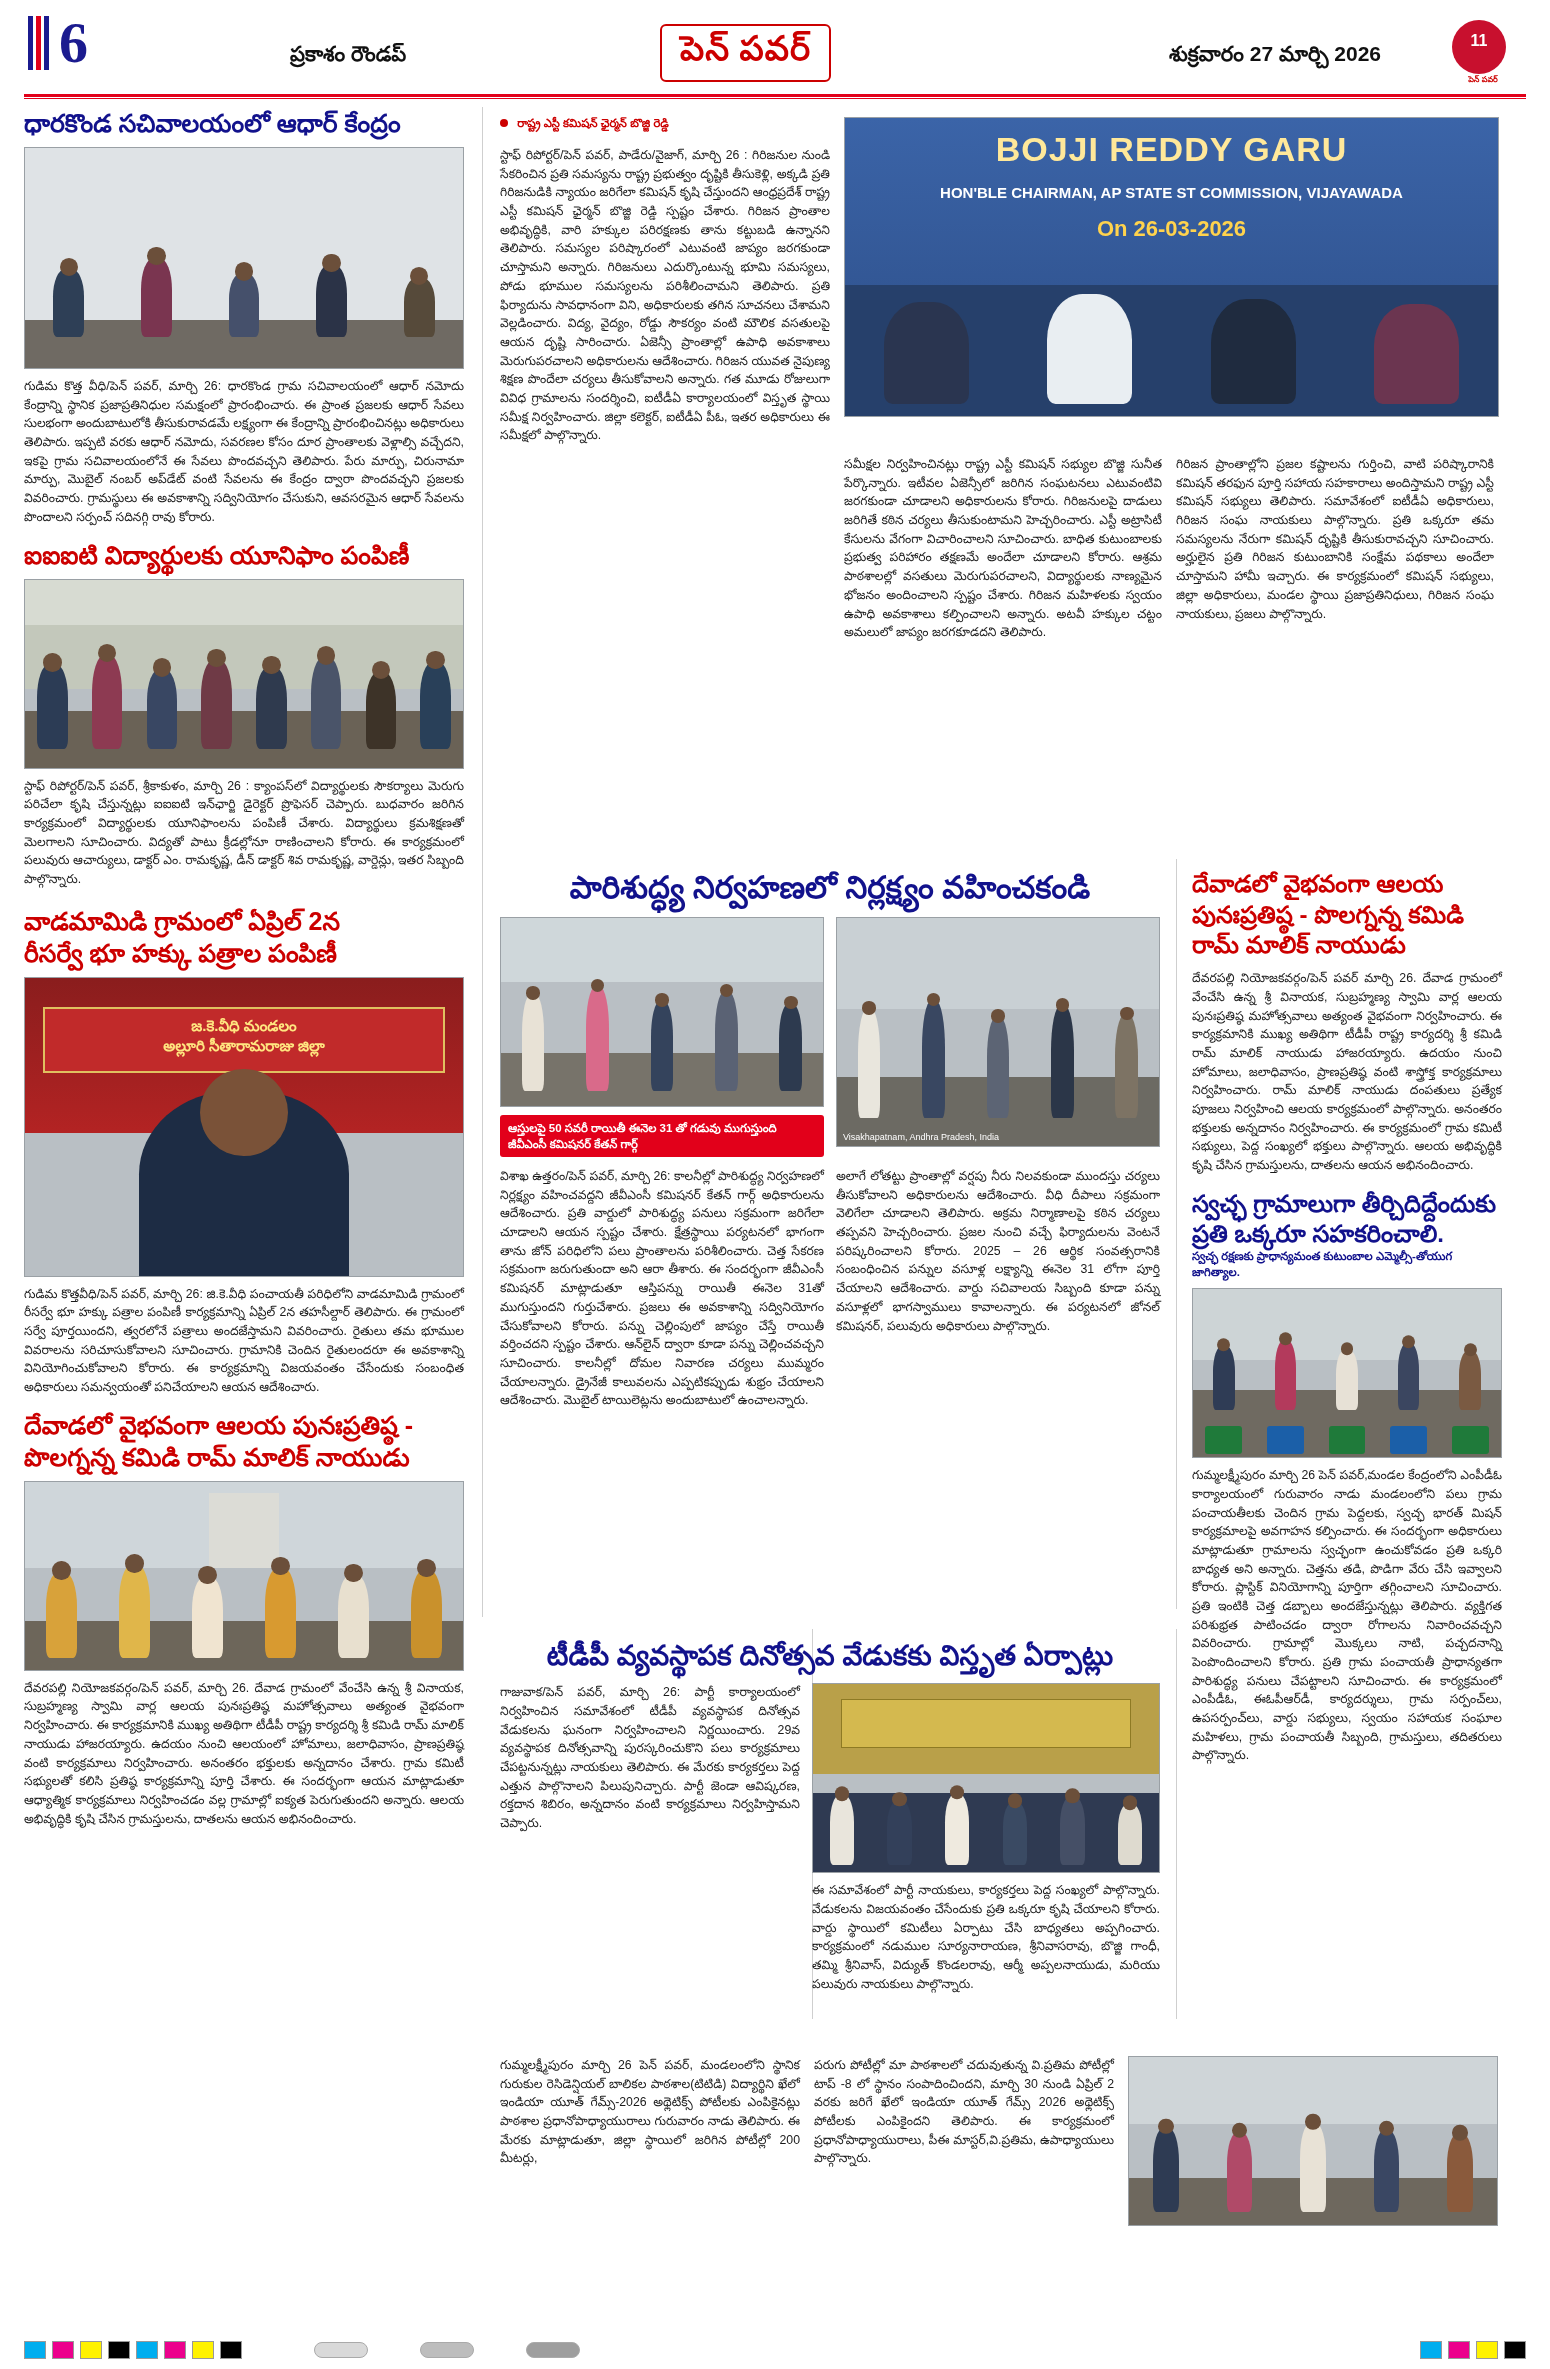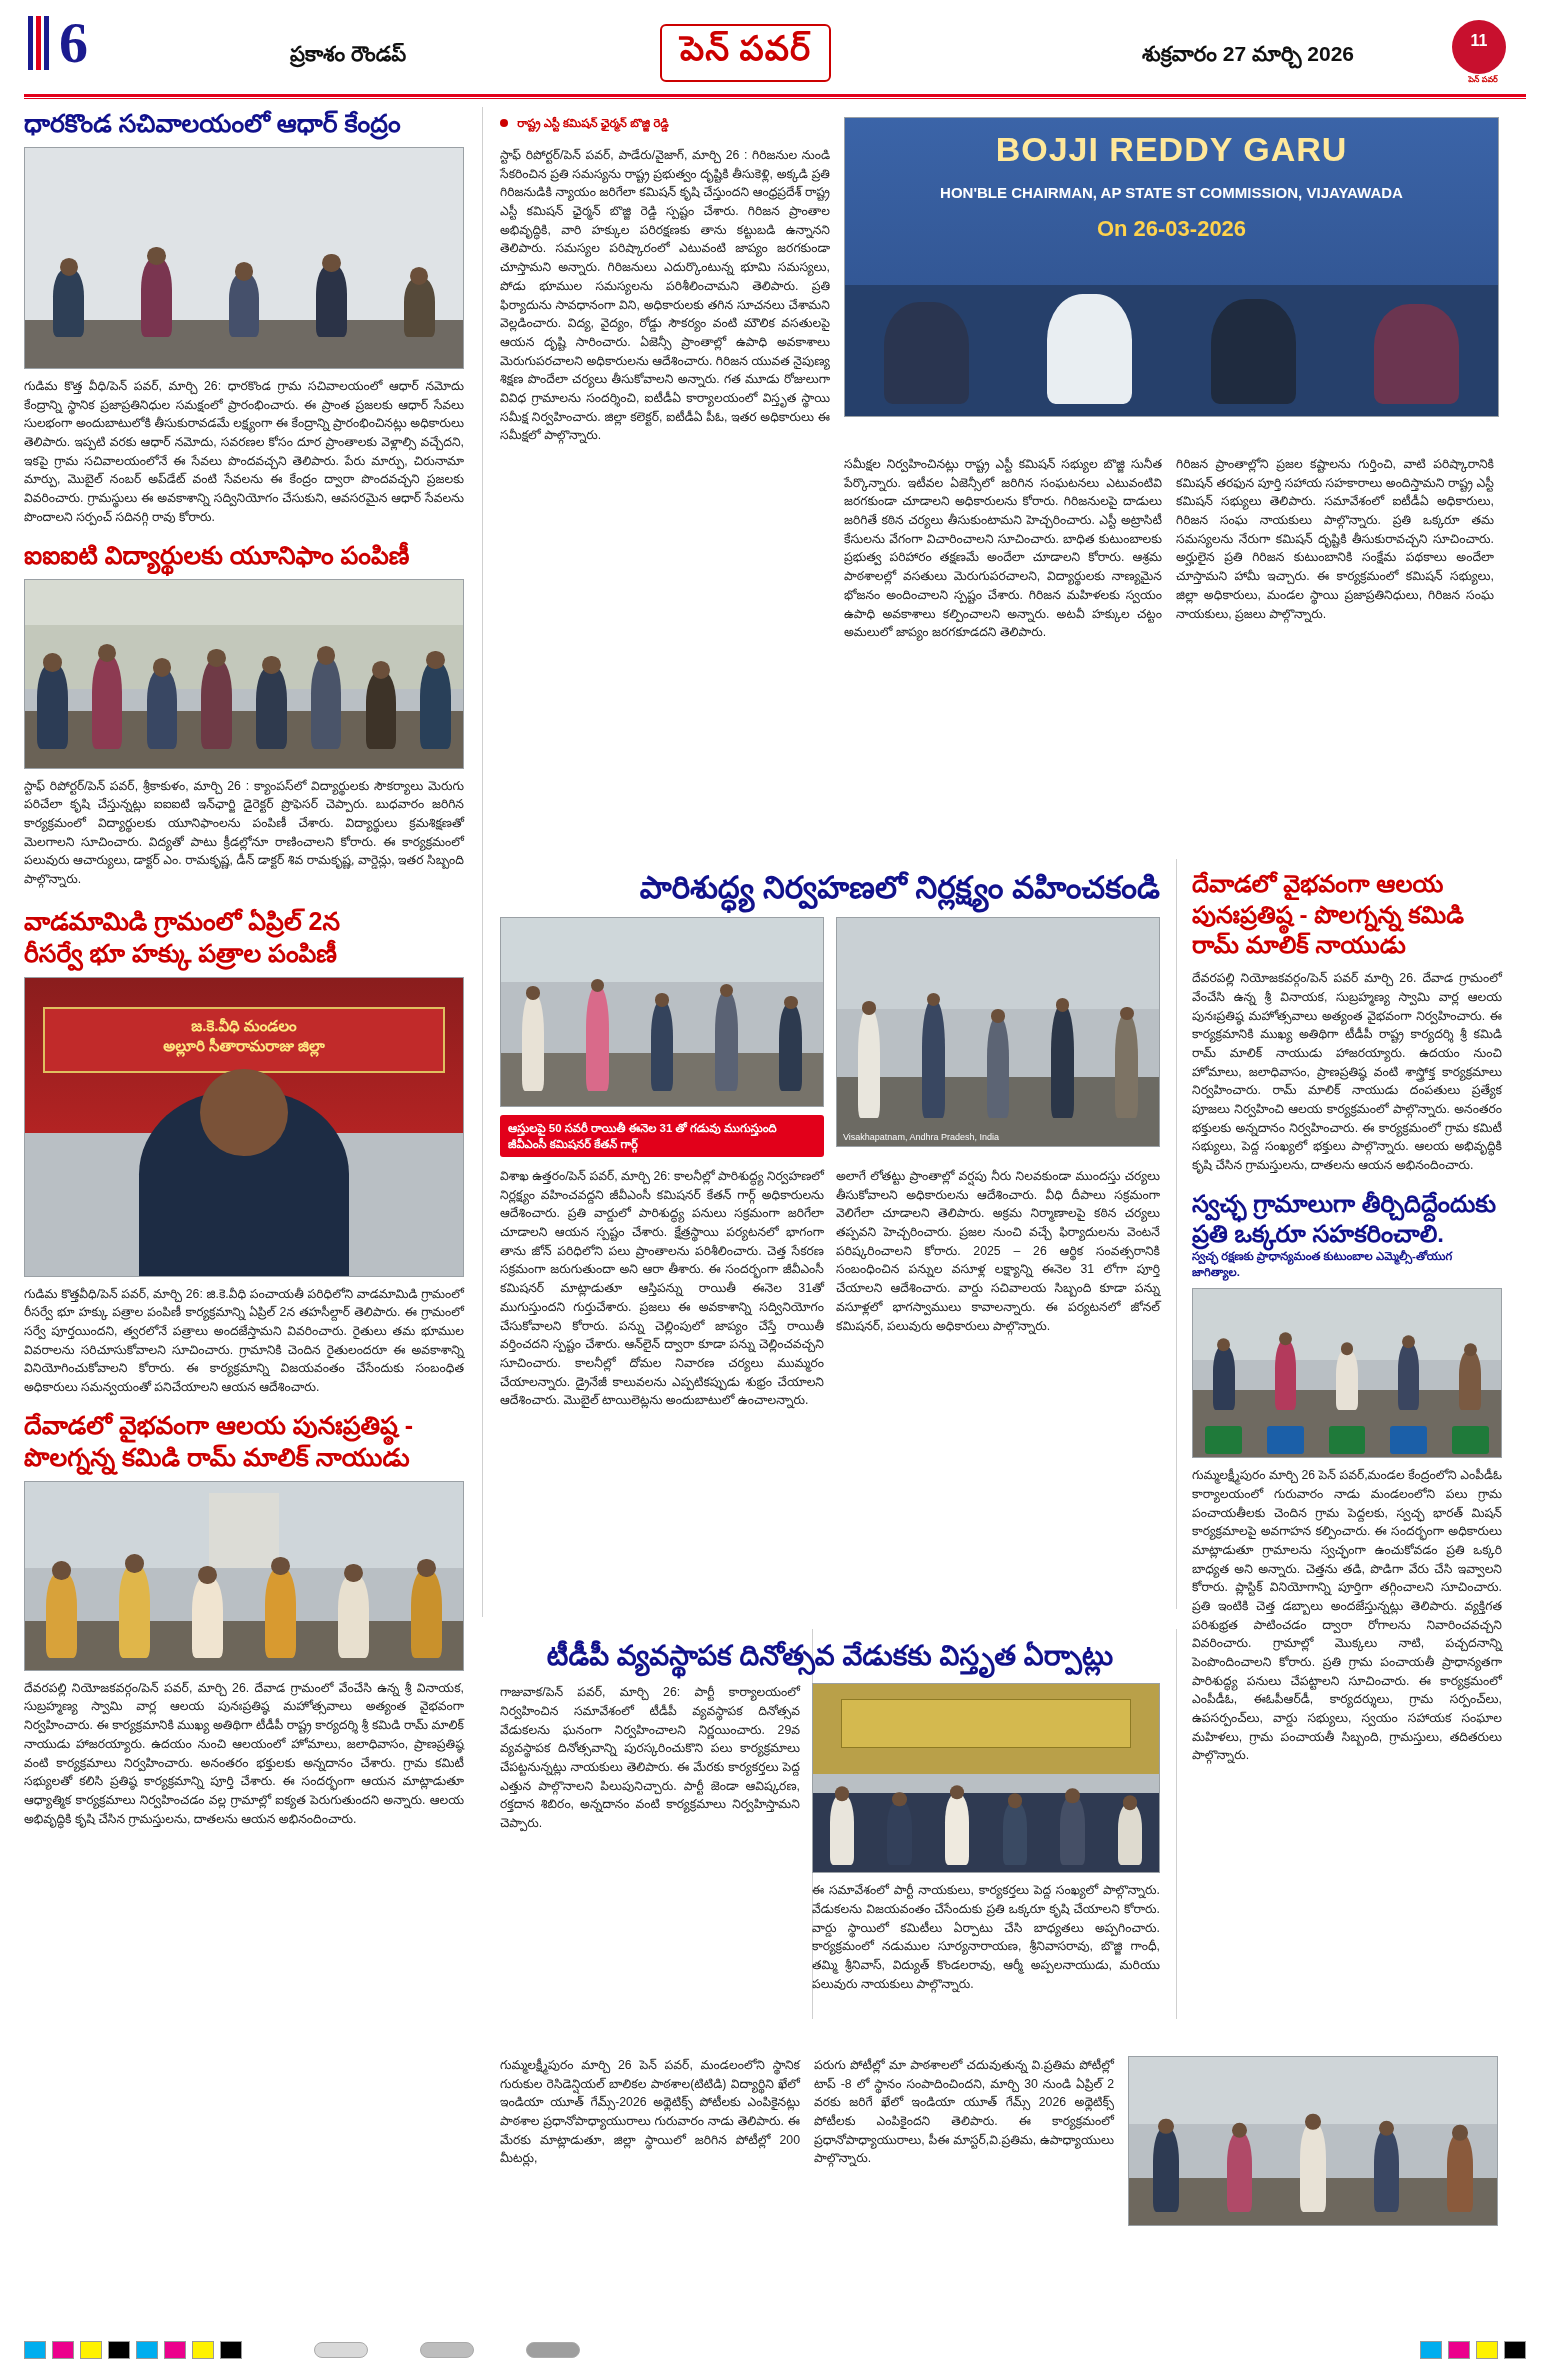--- a/index.html
+++ b/index.html
@@ -22,21 +22,21 @@
   .mh-bars i:nth-child(2){ background:#e2001a; }
   .mh-bars i:nth-child(3){ background:#1b1b8f; }
   .mh-pageno { font-size:58px; font-weight:bold; color:#1b1b8f; line-height:54px; font-family:"Liberation Serif", serif; }
   .mh-district { position:absolute; left:290px; top:42px; font-size:21px; font-weight:bold; color:#111; }
   .mh-logo { position:absolute; left:660px; top:24px; }
   .mh-logo .pill {
     border:2px solid #c00; border-radius:6px; padding:4px 18px;
     font-size:34px; font-weight:bold; color:#c00; letter-spacing:1px;
     font-family:"Liberation Serif", serif;
   }
-  .mh-date { position:absolute; right:196px; top:42px; font-size:21px; font-weight:bold; }
+  .mh-date { position:absolute; right:169px; top:42px; font-size:21px; font-weight:bold; }
   .mh-badge { position:absolute; right:36px; top:20px; width:62px; height:62px; }
   .mh-badge .circ { width:54px; height:54px; border-radius:50%; background:#c8102e; position:relative; }
   .mh-badge .circ::after { content:"11"; position:absolute; left:0; right:0; top:12px; text-align:center; color:#fff; font-size:16px; font-weight:bold; }
   .mh-badge .cap { font-size:8px; text-align:center; color:#c00; font-weight:bold; margin-top:1px; }
 
   .rule-top { border-top:3px solid #e2001a; border-bottom:1px solid #e2001a; height:5px; margin:2px 24px 0 24px; }
 
   
   .content { position:relative; padding:10px 24px 0 24px; }
   .col { position:absolute; }
@@ -206,21 +206,21 @@
       </div>
 
       <div style="display:flex; gap:14px; margin-top:10px;">
         <div style="width:330px;"></div>
         <div style="width:318px;" class="body-text">సమీక్షల నిర్వహించినట్లు రాష్ట్ర ఎస్టీ కమిషన్ సభ్యుల బొజ్జి సునీత పేర్కొన్నారు. ఇటీవల ఏజెన్సీలో జరిగిన సంఘటనలు ఎటువంటివి జరగకుండా చూడాలని అధికారులను కోరారు. గిరిజనులపై దాడులు జరిగితే కఠిన చర్యలు తీసుకుంటామని హెచ్చరించారు. ఎస్టీ అట్రాసిటీ కేసులను వేగంగా విచారించాలని సూచించారు. బాధిత కుటుంబాలకు ప్రభుత్వ పరిహారం తక్షణమే అందేలా చూడాలని కోరారు. ఆశ్రమ పాఠశాలల్లో వసతులు మెరుగుపరచాలని, విద్యార్థులకు నాణ్యమైన భోజనం అందించాలని స్పష్టం చేశారు. గిరిజన మహిళలకు స్వయం ఉపాధి అవకాశాలు కల్పించాలని అన్నారు. అటవీ హక్కుల చట్టం అమలులో జాప్యం జరగకూడదని తెలిపారు.</div>
         <div style="width:318px;" class="body-text">గిరిజన ప్రాంతాల్లోని ప్రజల కష్టాలను గుర్తించి, వాటి పరిష్కారానికి కమిషన్ తరఫున పూర్తి సహాయ సహకారాలు అందిస్తామని రాష్ట్ర ఎస్టీ కమిషన్ సభ్యులు తెలిపారు. సమావేశంలో ఐటీడీఏ అధికారులు, గిరిజన సంఘ నాయకులు పాల్గొన్నారు. ప్రతి ఒక్కరూ తమ సమస్యలను నేరుగా కమిషన్ దృష్టికి తీసుకురావచ్చని సూచించారు. అర్హులైన ప్రతి గిరిజన కుటుంబానికి సంక్షేమ పథకాలు అందేలా చూస్తామని హామీ ఇచ్చారు. ఈ కార్యక్రమంలో కమిషన్ సభ్యులు, జిల్లా అధికారులు, మండల స్థాయి ప్రజాప్రతినిధులు, గిరిజన సంఘ నాయకులు, ప్రజలు పాల్గొన్నారు.</div>
       </div>
     </div>
 
     <div class="col" style="left:500px; top:770px; width:660px;">
-      <div class="head-mid" style="text-align:right">పారిశుద్ధ్య నిర్వహణలో నిర్లక్ష్యం వహించకండి</div>
+      <div class="head-mid" style="text-align:center">పారిశుద్ధ్య నిర్వహణలో నిర్లక్ష్యం వహించకండి</div>
 
       <div style="display:flex; gap:12px; margin-top:10px;">
         <div style="width:324px;">
           <div class="photo" style="height:190px;">
             <div class="sky" style="height:34%;background:#cfd7da"></div>
             <div class="ground" style="height:28%;background:#77736a"></div>
             <div class="ph-people" style="bottom:8%;height:66%">
               <span style="height:78%;background:#e8e2d6"></span>
               <span style="height:84%;background:#d96a8a"></span>
               <span style="height:72%;background:#34435c"></span>

